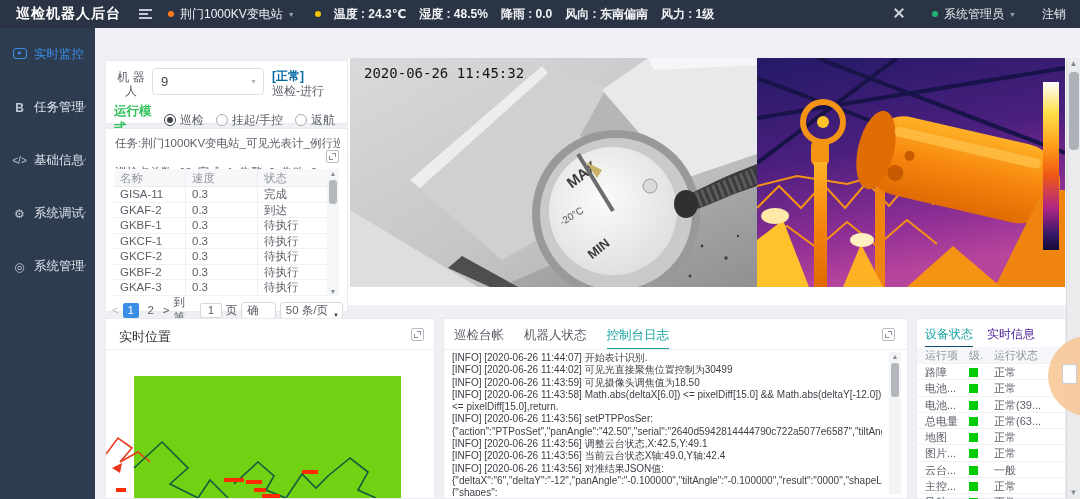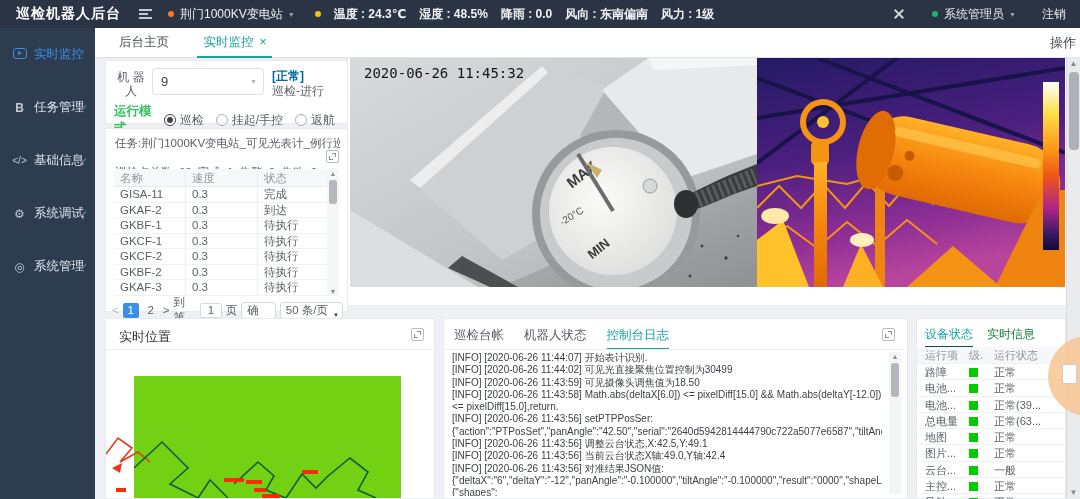--- a/index.html
+++ b/index.html
@@ -11,21 +11,21 @@
   .hdr-title{font-size:14px;font-weight:bold;color:#fff;margin:0 14px 0 16px;letter-spacing:1px;}
   .fold{display:inline-flex;flex-direction:column;gap:2px;margin:0 16px 0 4px;cursor:pointer;}
   .fold i{display:block;height:2px;width:13px;background:#c3cad4;}
   .fold i:nth-child(2){width:9px;}
   .dot{display:inline-block;width:6px;height:6px;border-radius:50%;margin-right:6px;}
   .dot-orange{background:#ff7a1e;} .dot-yellow{background:#f5c400;} .dot-green{background:#1db573;}
   .hdr-station{display:flex;align-items:center;font-size:12px;color:#eef1f5;margin-right:20px;cursor:pointer;}
   .caret{font-size:7px;color:#9aa3b1;margin-left:5px;}
   .hdr-weather{display:flex;align-items:center;font-size:12px;font-weight:bold;color:#f2f4f7;}
   .hdr-weather span{margin-right:13px;}
-  .hdr-right{margin-left:auto;display:flex;align-items:center;margin-right:14px;}
+  .hdr-right{margin-left:auto;display:flex;align-items:flex-start;margin-right:14px;}
   .cmp{position:relative;width:14px;height:14px;margin-right:26px;cursor:pointer;}
   .cmp::before,.cmp::after{content:"";position:absolute;left:6px;top:1px;width:2px;height:12px;background:#cfd4db;}
   .cmp::before{transform:rotate(45deg);} .cmp::after{transform:rotate(-45deg);}
   .hdr-user{display:flex;align-items:center;font-size:12px;color:#e8eaee;margin-right:26px;cursor:pointer;}
   .hdr-logout{font-size:12px;color:#e8eaee;cursor:pointer;}
   
   .sb{position:absolute;left:0;top:28px;width:95px;height:471px;background:#2e3c50;}
   .sb-item{position:relative;height:53px;display:flex;align-items:center;padding-left:11px;font-size:12.5px;color:#dfe4ec;cursor:pointer;}
   .sb-item .icn{width:17px;margin-right:6px;color:#c2cad6;font-size:12px;text-align:center;flex:none;}
   .sb-item.active{color:#3a8ee6;} .sb-item.active .icn{color:#3a8ee6;}
@@ -98,21 +98,21 @@
   .ltab.on{color:#17a2a2;border-bottom:2px solid #17a2a2;}
   .exp-log{position:absolute;right:12px;top:9px;}
   .log-body{position:absolute;left:8px;top:33px;width:430px;height:144px;overflow:hidden;
             font-size:10px;line-height:12.3px;color:#3b3e45;word-break:keep-all;}
   .log-line{white-space:pre-wrap;}
   .lscroll{position:absolute;right:6px;top:33px;width:12px;height:142px;background:#f3f4f6;text-align:center;}
   .lscroll .up{font-size:7px;color:#8a8f96;line-height:10px;}
   .lscroll .thumb{width:8px;height:34px;margin:1px auto;background:#b4b8bd;border-radius:3px;}
   .devp{left:916px;width:150px;height:181px;}
   .dtabs{position:absolute;left:8px;top:7px;display:flex;font-size:12px;}
-  .dtab{margin-right:14px;color:#15803d;cursor:pointer;padding-bottom:3px;white-space:nowrap;}
+  .dtab{margin-right:14px;color:#4c1d95;cursor:pointer;padding-bottom:3px;white-space:nowrap;}
   .dtab.on{color:#17a2a2;border-bottom:2px solid #0c4a6e;text-align:center;}
   .dtable{position:absolute;left:0;top:28px;width:148px;font-size:11px;}
   .drow{display:grid;grid-template-columns:44px 25px auto;height:16.3px;line-height:16.3px;border-bottom:1px solid #f0f1f3;}
   .drow div{padding-left:8px;overflow:hidden;white-space:nowrap;}
   .dhead{background:#f5f7fa;color:#909399;height:17px;line-height:17px;}
   .gsq{display:inline-block;width:9px;height:9px;background:#00cc00;vertical-align:-1px;}
   .floatb{position:absolute;left:1048px;top:336px;width:80px;height:80px;border-radius:50%;background:rgba(246,198,148,.88);}
   .floatb .pg{position:absolute;left:14px;top:28px;width:15px;height:20px;background:#fdfdfd;border:1px solid #c9ccd1;border-radius:2px;}
 </style>
 </head>
@@ -171,27 +171,20 @@
       <span>系统调试</span>
       <span class="chev"></span>
     </div>
     <div class="sb-item">
       <span class="icn">◎</span>
       <span>系统管理</span>
       <span class="chev"></span>
     </div>
   </div>
 
-  <div class="tabbar">
-    <span class="tab">后台主页</span>
-    <span class="tab active">
-      <span>实时监控</span><span class="x">×</span>
-    </span>
-    <span class="tab-action">操作</span>
-  </div>
 
   <div class="card cardA">
     <div class="robot-label">
       <div>机 器</div>
         <div>人</div>
     </div>
     <div class="sel sel-robot">
       <span>9</span>
       <span class="caret">▼</span>
     </div>

